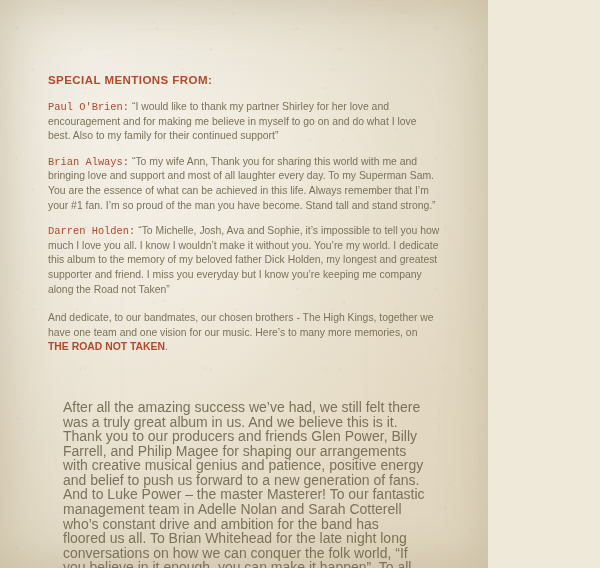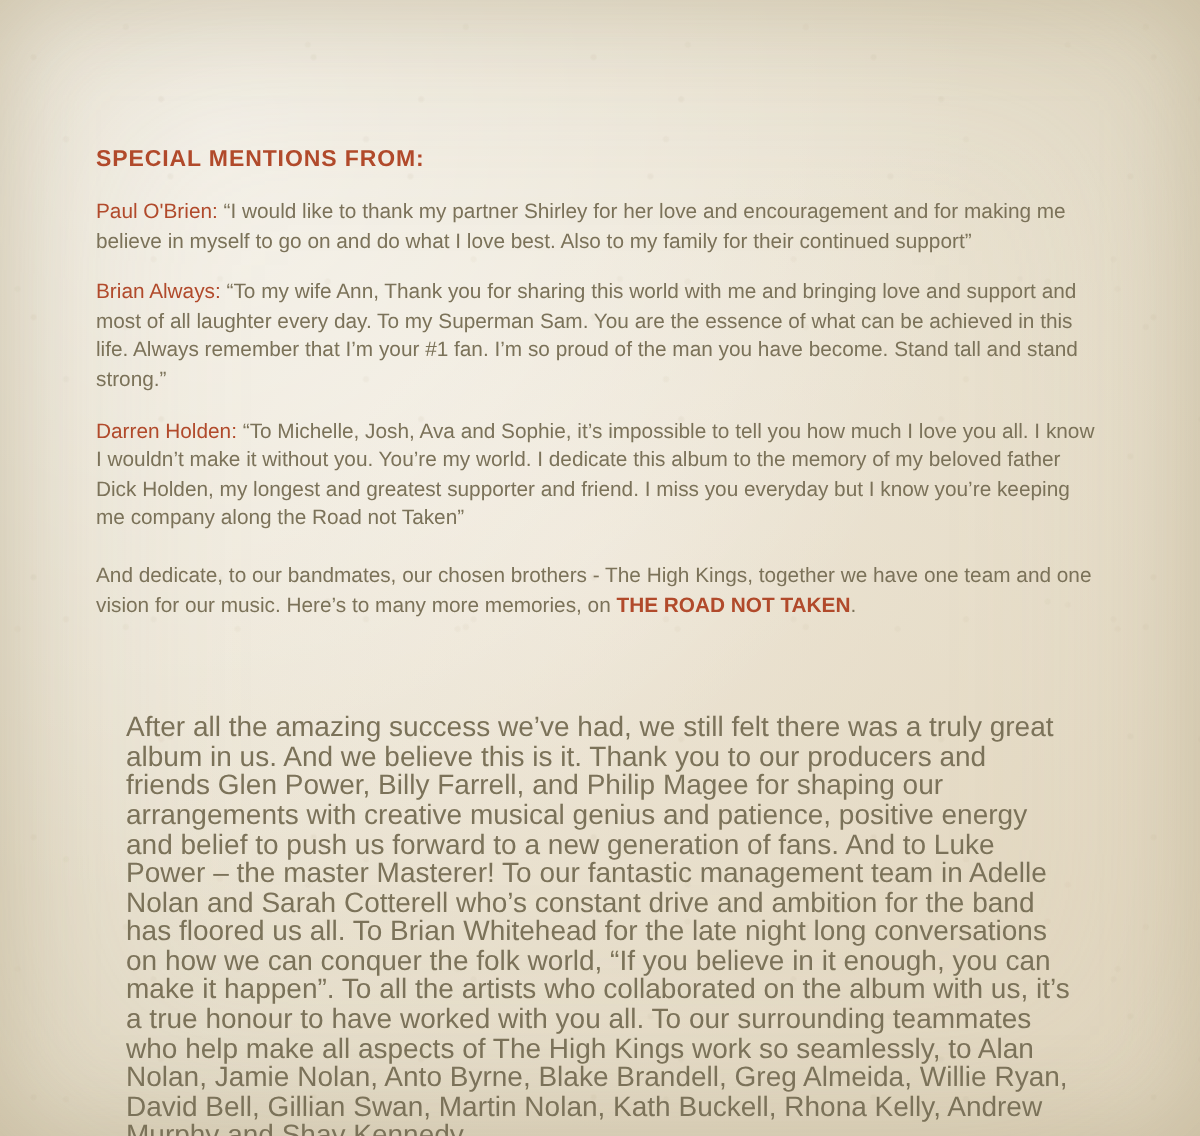--- a/index.html
+++ b/index.html
@@ -8,21 +8,21 @@
   }
   body {
     width: 600px;
     height: 568px;
     background: #efe9da;
     font-family: "Liberation Sans", sans-serif;
     overflow: hidden;
   }
   #page {
     position: relative;
-    width: 600px;
+    width: 488px;
     height: 568px;
     box-sizing: border-box;
     background:
       radial-gradient(ellipse at 18% 12%, rgba(255,255,255,0.55), rgba(255,255,255,0) 55%),
       radial-gradient(ellipse at 85% 80%, rgba(226,214,190,0.75), rgba(226,214,190,0) 60%),
       radial-gradient(ellipse at 50% 50%, #f2ece0 0%, #eae3d2 55%, #e2dac6 100%);
   }
   
   #page:before {
     content: "";
@@ -71,20 +71,21 @@
 
   .para {
     font-size: 10.4px;
     line-height: 14.6px;
     color: #7b7259;
     margin: 0 0 11px 0;
     text-align: left;
   }
   .para .speaker {
     color: #b14a2b;
+    font-family: Liberation Mono, monospace;
   }
   .para .highlight {
     color: #b14a2b;
     font-weight: bold;
     text-align: center;
   }
   .para.closing {
     margin-top: 14px;
     margin-bottom: 0;
   }

